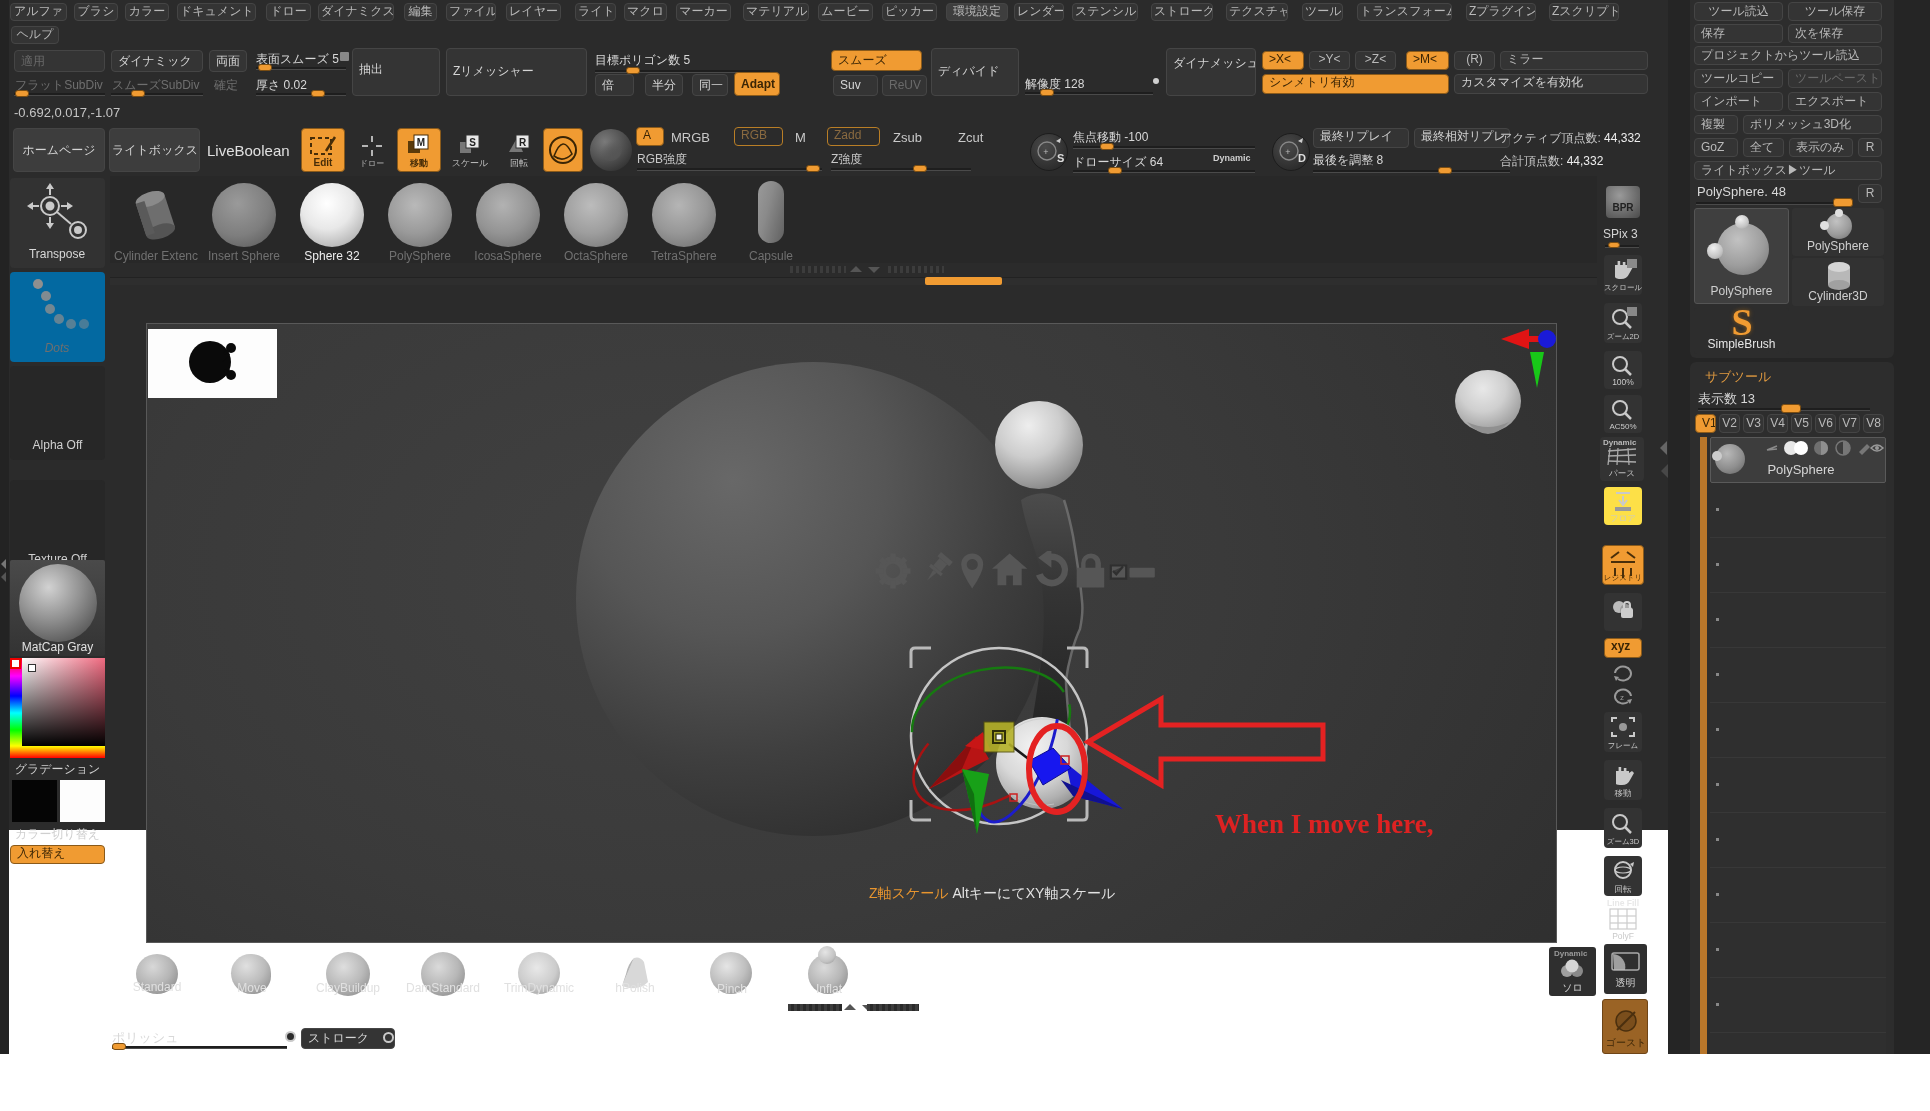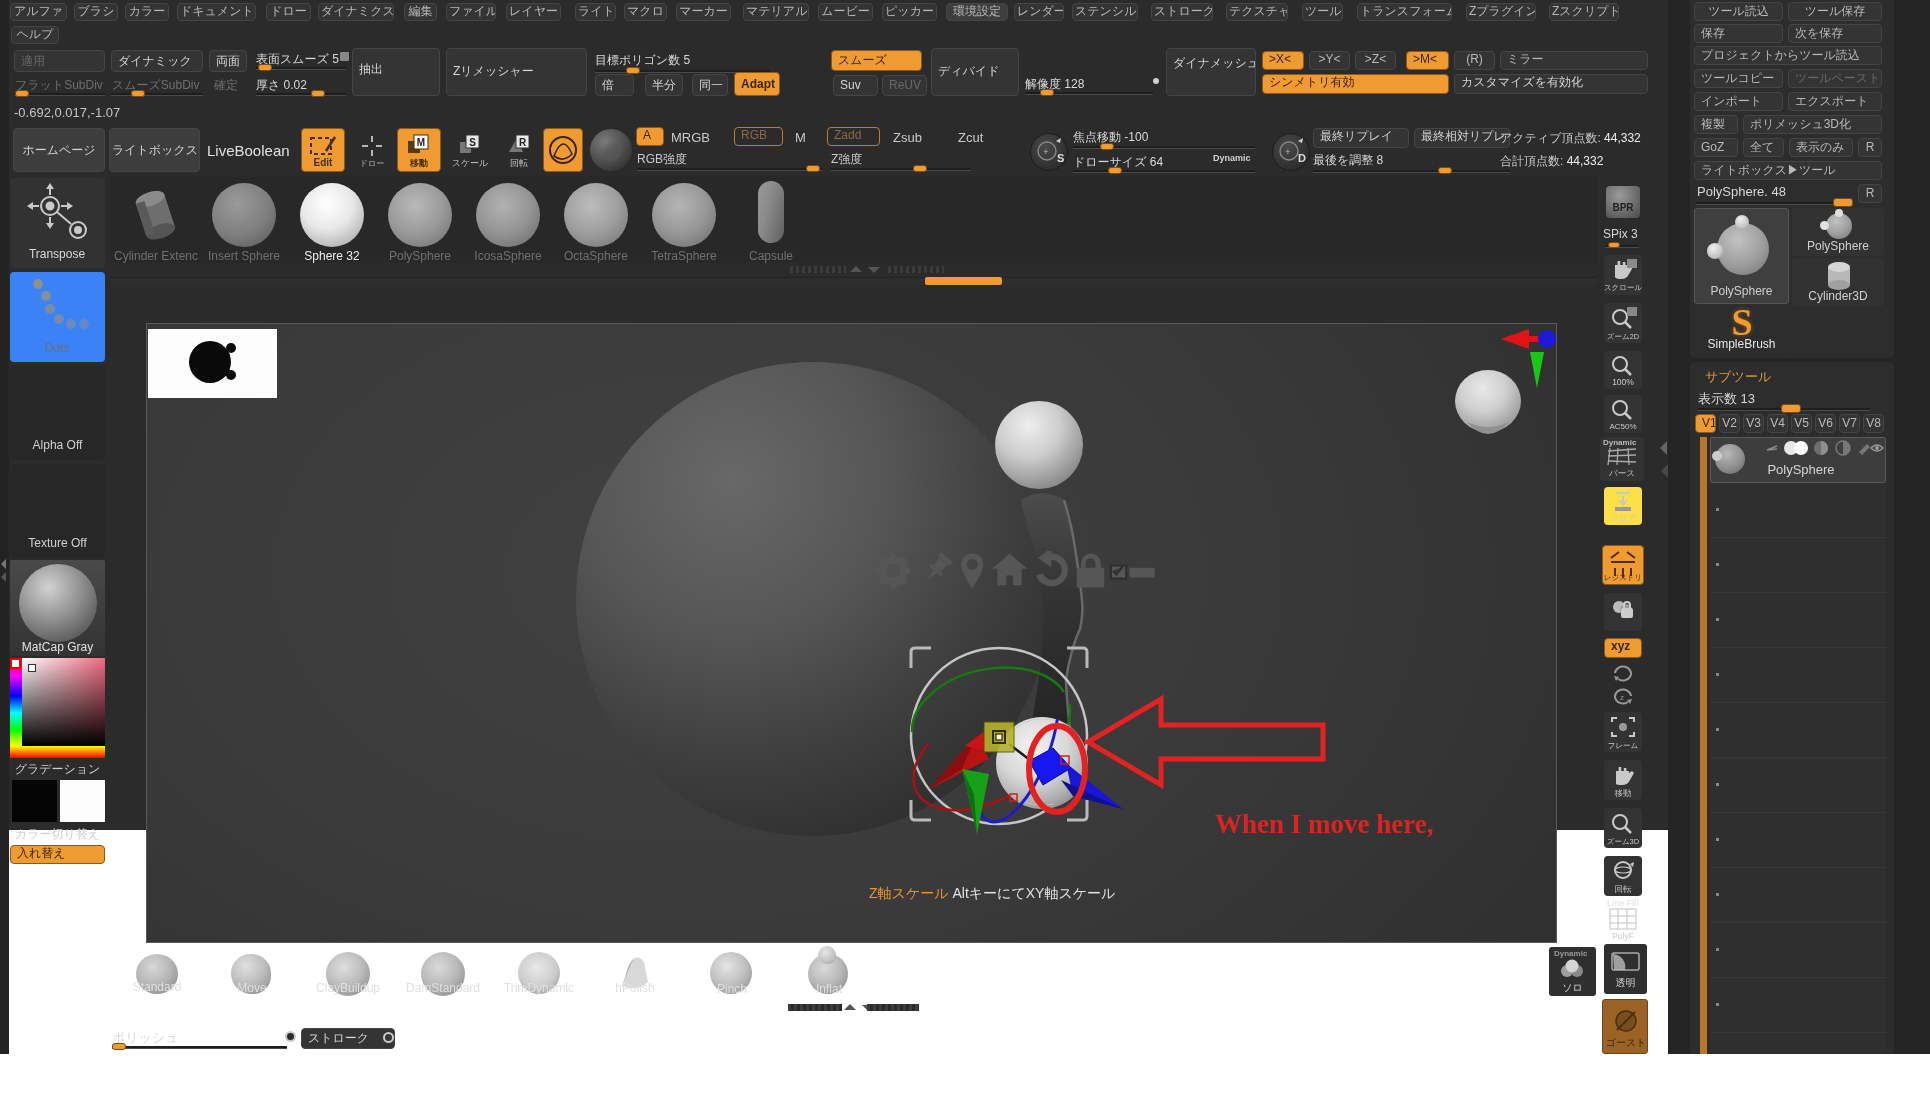--- a/index.html
+++ b/index.html
@@ -233,39 +233,39 @@
         <g fill="#c9c9c9">
           <path d="M40 5 l-4 6 h8 Z"></path>
               <path d="M40 51 l-4 -6 h8 Z"></path>
           <path d="M17 28 l6 -4 v8 Z"></path>
               <path d="M63 28 l-6 -4 v8 Z"></path>
         </g>
         <text x="47" y="80" font-size="12" fill="#d8d8d8" text-anchor="middle">Transpose</text>
       </svg>
     </div>
 
-    <div class="abs" style="left:10px;top:272px;width:95px;height:90px;background:#3b82f6;border-radius:4px;">
+    <div class="abs" style="left:10px;top:272px;width:95px;height:90px;background:#0369a1;border-radius:4px;font-style:italic;">
       <svg width="95" height="90" viewBox="0 0 95 90">
         <g fill="#8f8f8f">
           <circle cx="28" cy="12" r="5"></circle>
               <circle cx="36" cy="24" r="5" opacity=".9"></circle>
           <circle cx="40" cy="37" r="5" opacity=".8"></circle>
               <circle cx="49" cy="47" r="5" opacity=".7"></circle>
           <circle cx="61" cy="52" r="5" opacity=".6"></circle>
               <circle cx="74" cy="52" r="5" opacity=".5"></circle>
         </g>
         <text x="47" y="80" font-size="12" fill="#6f6f6f" text-anchor="middle">Dots</text>
       </svg>
     </div>
 
     <div class="abs" style="left:10px;top:366px;width:95px;height:94px;background:#272727;border-radius:4px;">
       <div class="thumblabel" style="left:0;right:0;bottom:8px;color:#d0d0d0;">Alpha Off</div>
     </div>
 
-    <div class="abs" style="left:10px;top:464px;width:95px;height:94px;background:#272727;border-radius:4px;">
+    <div class="abs" style="left:10px;top:480px;width:95px;height:94px;background:#272727;border-radius:4px;">
       <div class="thumblabel" style="left:0;right:0;bottom:8px;color:#d0d0d0;">Texture Off</div>
     </div>
 
     <div class="abs" style="left:10px;top:560px;width:95px;height:96px;background:linear-gradient(#4a4a4a,#333);border-radius:2px;">
       <div class="abs" style="left:9px;top:4px;width:78px;height:78px;border-radius:50%;
         background:radial-gradient(circle at 38% 30%,#d2d2d2,#909090 45%,#525252 85%,#424242 100%);"></div>
       <div class="thumblabel" style="left:0;right:0;bottom:2px;color:#e2e2e2;">MatCap Gray</div>
     </div>
 
     <div class="abs" style="left:10px;top:658px;width:95px;height:100px;background:linear-gradient(to bottom,

